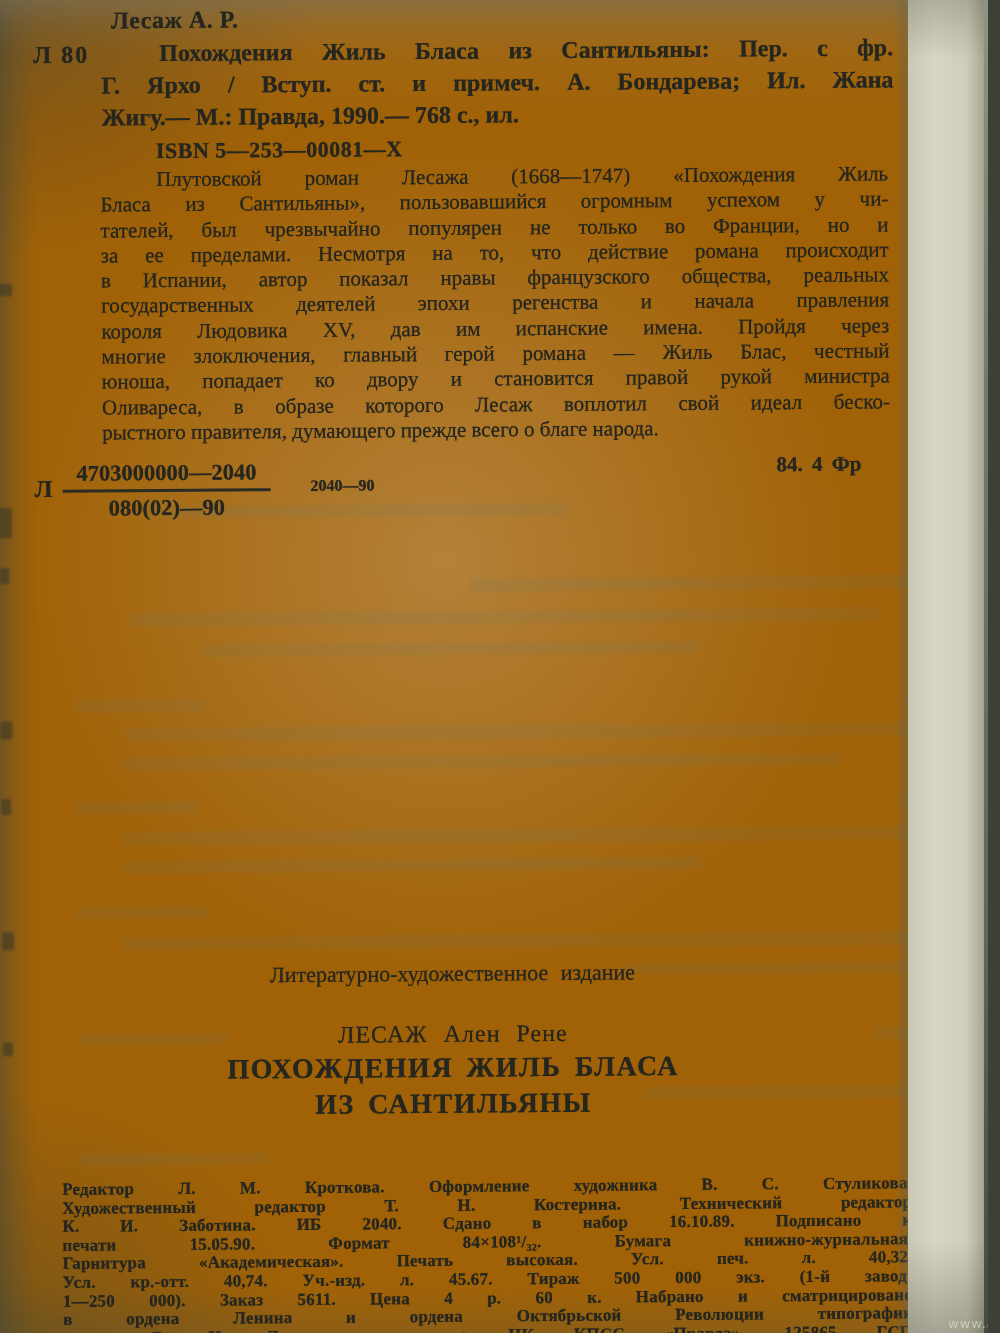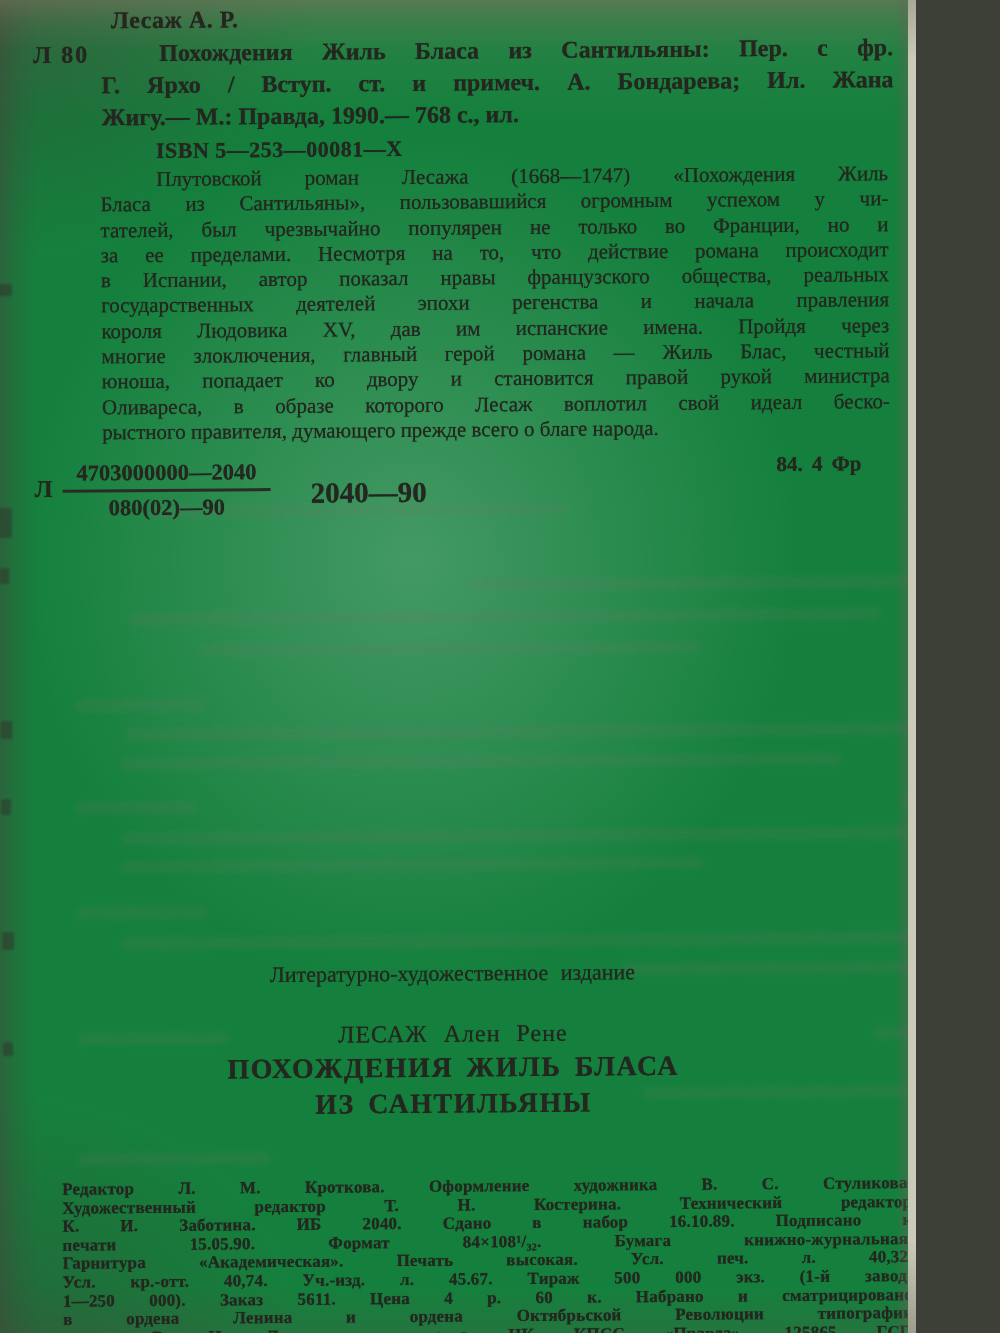--- a/index.html
+++ b/index.html
@@ -1,18 +1,18 @@
 <!DOCTYPE html>
 <html><head>
 <meta charset="utf-8">
 <style>
   html,body{margin:0;padding:0;background:#3c4036;}
   .photo{
-    position:relative;width:916px;height:1333px;overflow:hidden;
-    background:#15803d;
+    position:relative;width:988px;height:1333px;overflow:hidden;
+    background:#a16207;
     font-family:"Liberation Serif","DejaVu Serif",serif;
     color:#24261f;
   }
   
   .shade{position:absolute;inset:0;pointer-events:none;
     background:
       radial-gradient(ellipse 60% 45% at 45% 42%, rgba(255,255,255,0.20), rgba(255,255,255,0) 70%),
       linear-gradient(180deg, rgba(122,114,92,0.55), rgba(122,114,92,0.20) 24px, rgba(122,114,92,0) 52px),
       linear-gradient(90deg, rgba(66,71,58,0.50), rgba(66,71,58,0.22) 16px, rgba(66,71,58,0) 38px),
       radial-gradient(ellipse 320px 260px at 0% 0%, rgba(58,58,46,0.42), rgba(58,58,46,0) 100%),
@@ -39,21 +39,21 @@
   .biblio{left:106px;top:36px;width:792px;font-size:24px;line-height:32px;}
   .biblio .l1{padding-left:58px;}
   .isbn{left:160px;top:137px;font-size:22px;letter-spacing:0.5px;}
   .annot{left:104px;top:166px;width:788px;font-size:21px;line-height:25.3px;}
   .annot .l1{padding-left:56px;}
   .annot div:last-child{text-align-last:left;}
   .cat-prefix{left:36px;top:474px;font-size:24px;}
   .fraction{left:64px;top:459px;text-align:center;font-size:22.5px;}
   .fraction .num{padding:0 14px 3px 14px;border-bottom:3px solid #2a2c24;}
   .fraction .den{padding-top:3px;}
-  .order-code{left:312px;top:477px;font-size:29px;}
+  .order-code{left:312px;top:477px;font-size:16px;}
   .bbk{left:778px;top:456px;font-size:21px;word-spacing:4px;}
   .center-block{left:90px;width:720px;text-align:center;}
   .edition-type{top:962px;font-size:22px;word-spacing:7px;}
   .book-author{top:1022px;font-size:24px;word-spacing:9px;letter-spacing:1px;}
   .title1{top:1053px;font-size:28px;letter-spacing:1.5px;word-spacing:5px;}
   .title2{top:1089px;font-size:28px;letter-spacing:1.5px;word-spacing:5px;}
   .imprint{left:58px;top:1179px;width:850px;font-size:17px;line-height:18.6px;letter-spacing:0.2px;}
   .bleed{position:absolute;background:rgba(104,120,100,0.16);filter:blur(2px);border-radius:4px;pointer-events:none;}
   .smudge{position:absolute;background:rgba(45,50,40,0.5);filter:blur(1.2px);border-radius:2px;pointer-events:none;}
   .watermark{position:absolute;left:948px;top:1316px;font-family:"DejaVu Sans",sans-serif;

